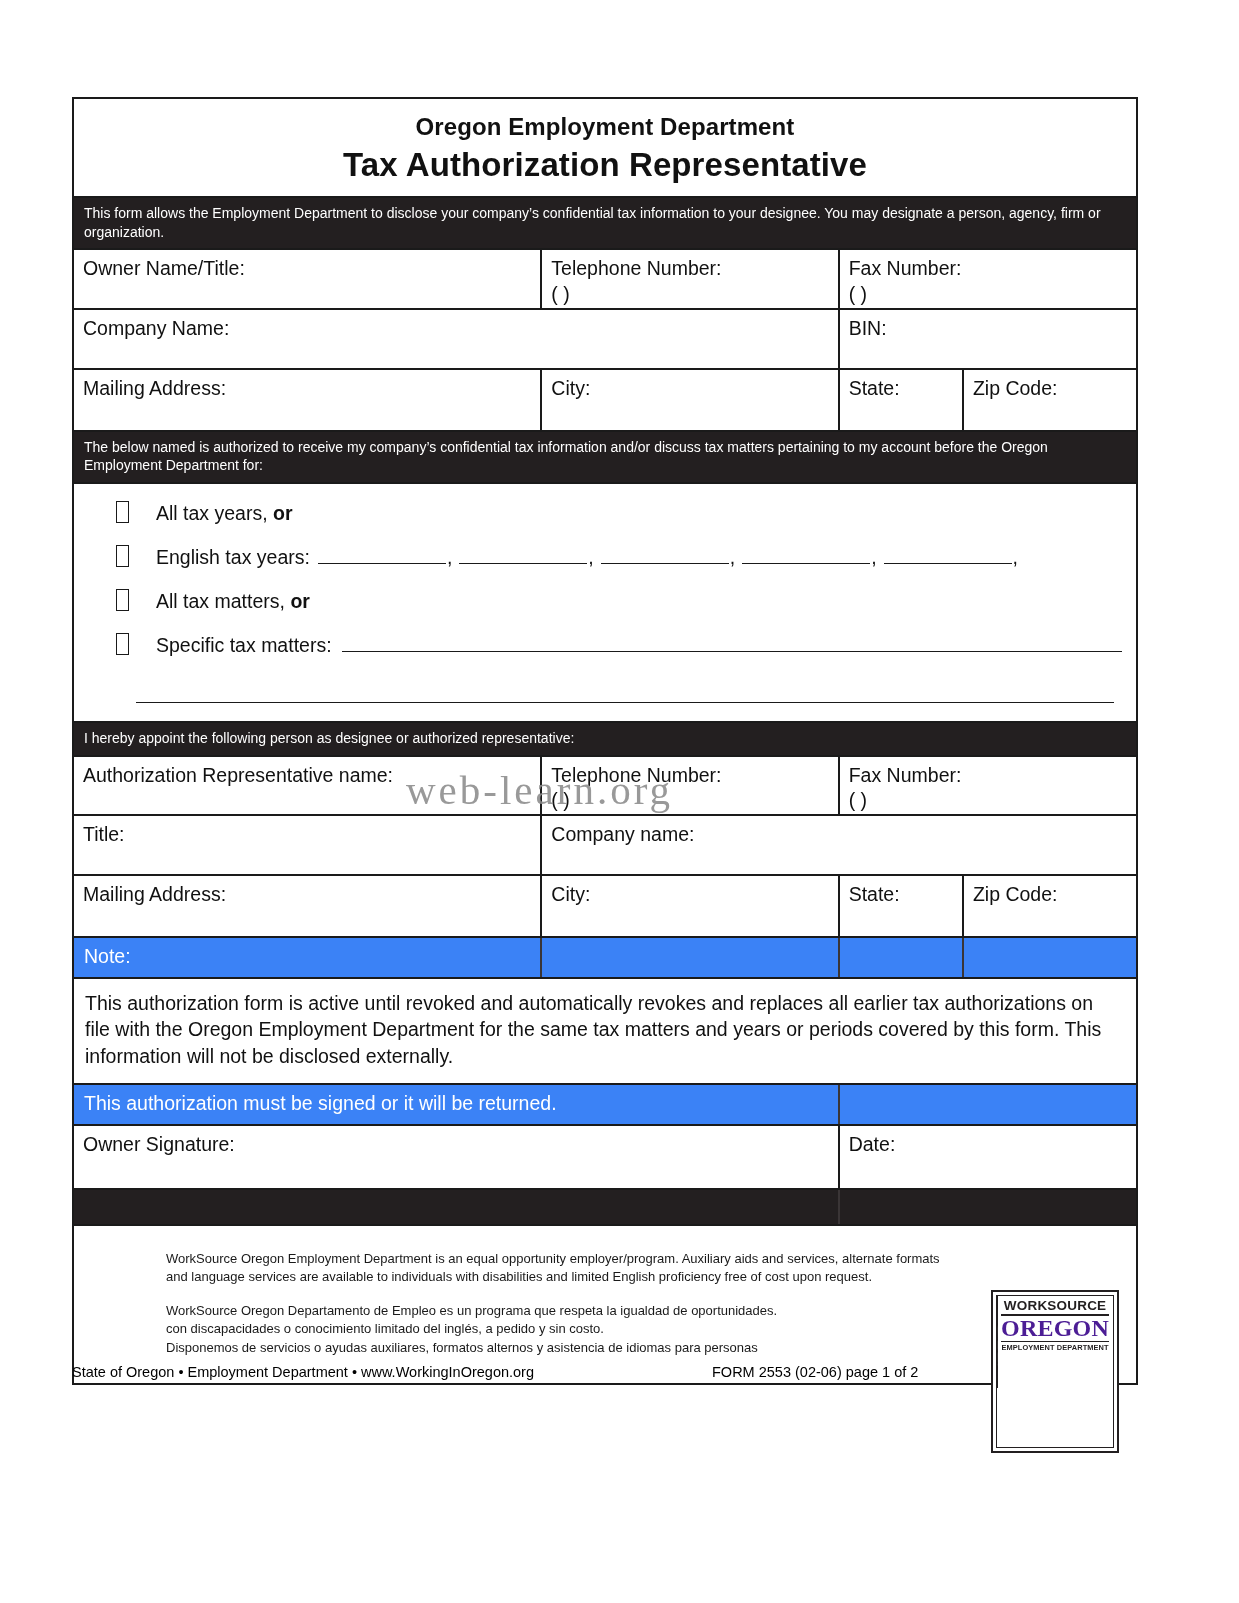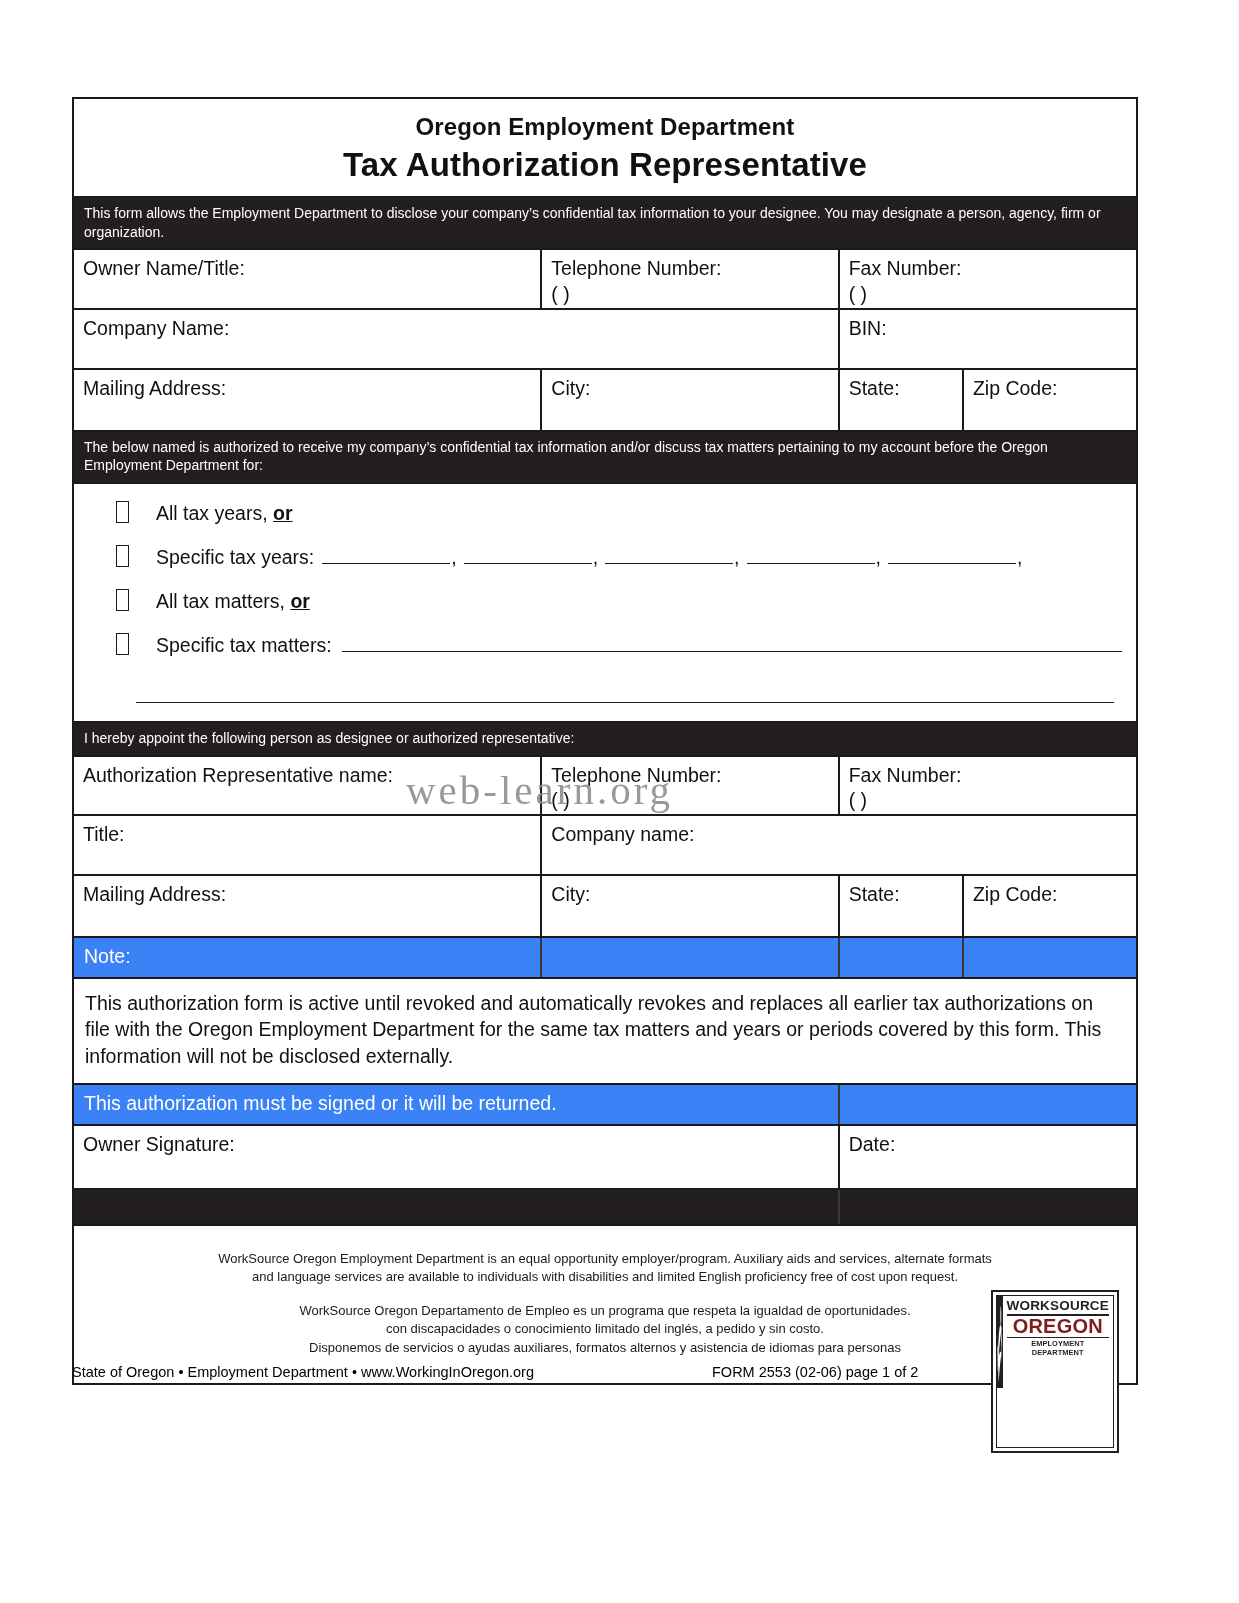--- a/index.html
+++ b/index.html
@@ -130,21 +130,21 @@
     width: 11px;
     height: 20px;
     border: 1.6px solid #1a1a1a;
     margin-right: 27px;
     flex: none;
     position: relative;
     top: 3px;
     background: #ffffff;
   }
   .chk-label { white-space: nowrap; }
-  .chk-label b { font-weight: bold; text-decoration: underline; }
+  .chk-label b { font-weight: bold; }
   .blank-years {
     flex: 1;
     display: flex;
     align-items: baseline;
     margin-left: 8px;
   }
   .blank-seg {
     display: inline-block;
     border-bottom: 1.6px solid #1a1a1a;
     width: 128px;
@@ -168,21 +168,21 @@
     padding: 11px 13px 14px 11px;
     font-size: 19.5px;
     line-height: 1.35;
     color: #111111;
     border-bottom: 2px solid #1a1a1a;
   }
 
   
   .disclaimer {
     padding: 24px 92px 26px 92px;
-    text-align: center;
+    text-align: left;
     font-size: 13px;
     line-height: 1.42;
     color: #1a1a1a;
   }
   .disclaimer .gap { height: 15px; }
 
   
   .footer-line {
     position: absolute;
     left: 72px;
@@ -230,26 +230,27 @@
   }
   .logo-ws {
     font-size: 13.5px;
     font-weight: bold;
     letter-spacing: .2px;
     color: #231f20;
     border-bottom: 2px solid #231f20;
     padding-bottom: 1px;
   }
   .logo-or {
-    font-size: 20px;
+    font-size: 24px;
     font-weight: bold;
     letter-spacing: .2px;
-    color: #7f1d1d;
+    color: #4c1d95;
     border-bottom: 1.5px solid #231f20;
     line-height: 1.05;
+    font-family: Liberation Serif, serif;
   }
   .logo-ed {
     font-size: 7.4px;
     font-weight: bold;
     letter-spacing: .1px;
     color: #231f20;
     padding-top: 1px;
   }
 
   
@@ -327,21 +328,21 @@
 
     <div class="check-block">
 
       <div class="check-line">
         <span class="cbox"></span>
         <span class="chk-label"><span>All tax years, </span><b>or</b></span>
       </div>
 
       <div class="check-line">
         <span class="cbox"></span>
-        <span class="chk-label">Specific tax years:</span>
+        <span class="chk-label">English tax years:</span>
         <span class="blank-years">
           <span class="blank-seg"></span>
             <span class="comma">,</span>
           <span class="blank-seg"></span>
             <span class="comma">,</span>
           <span class="blank-seg"></span>
             <span class="comma">,</span>
           <span class="blank-seg"></span>
             <span class="comma">,</span>
           <span class="blank-seg"></span>

